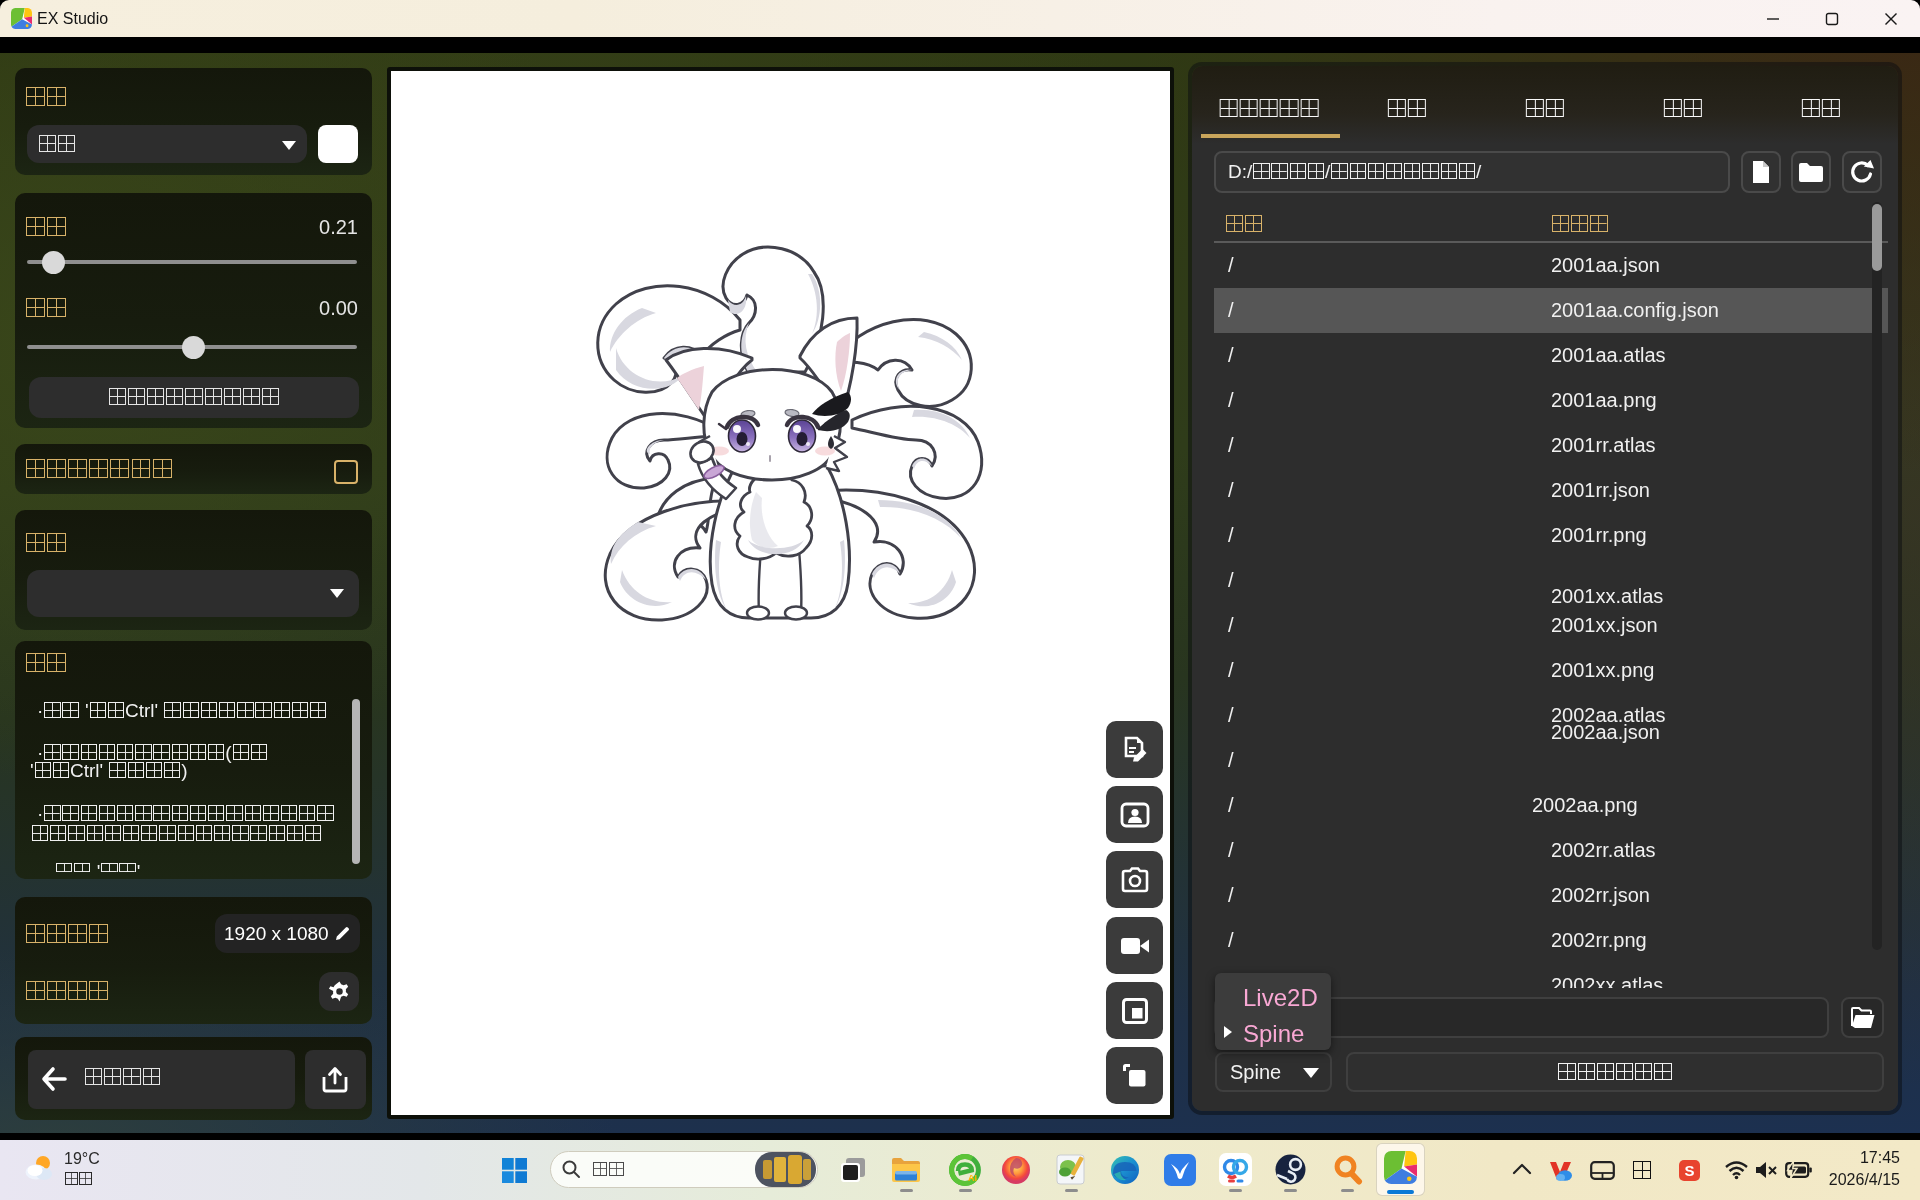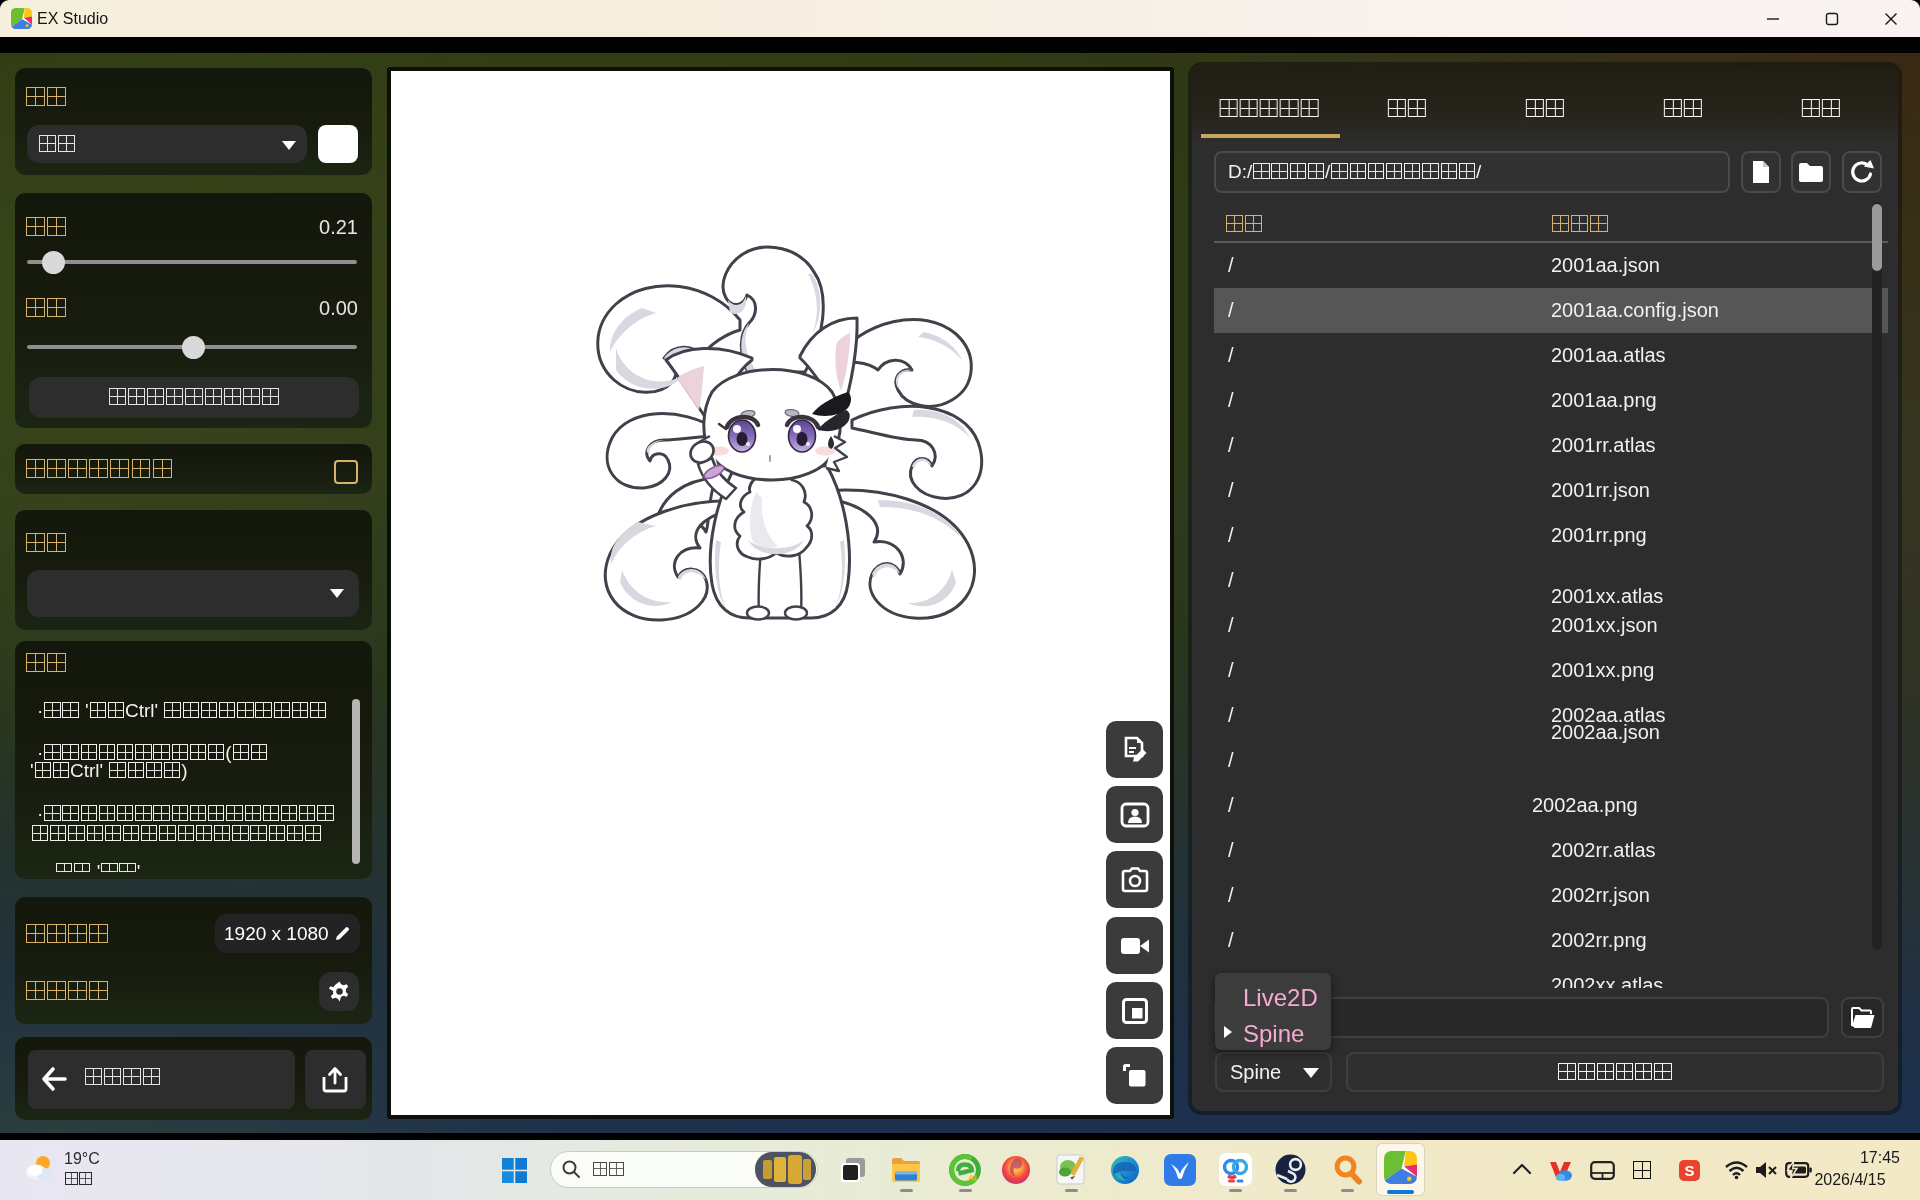--- a/index.html
+++ b/index.html
@@ -480,14 +480,14 @@
       <line x1="14" y1="7" x2="21" y2="14" stroke="#1d1d1d" stroke-width="2"></line>
       <line x1="21" y1="7" x2="14" y2="14" stroke="#1d1d1d" stroke-width="2"></line>
     </svg>
 <svg class="abs" style="left:1785px;top:1161px" width="27" height="18" viewBox="0 0 27 18">
       <rect x="1.2" y="2.2" width="22" height="13.6" rx="3" fill="none" stroke="#1d1d1d" stroke-width="2.2"></rect>
       <rect x="24.3" y="6.5" width="2.5" height="5" rx="1" fill="#1d1d1d"></rect>
       <rect x="8" y="5.5" width="13" height="7" rx="1.5" fill="#1d1d1d"></rect>
       <polygon points="8.5,0 2.5,9.5 7,9.5 5.5,17.5 12,7.5 7.8,7.5" fill="#1d1d1d" stroke="#f1e8c6" stroke-width="1.4"></polygon>
     </svg>
 <div class="abs" style="left:1800px;top:1149px;width:100px;text-align:right;font-size:16px;color:#1a1a1a">17:45</div>
-<div class="abs" style="left:1800px;top:1171px;width:100px;text-align:center;font-size:16px;color:#1a1a1a">2026/4/15</div>
+<div class="abs" style="left:1800px;top:1171px;width:100px;text-align:right;font-size:16px;color:#1a1a1a">2026/4/15</div>
 </div>
 
 </body></html>

